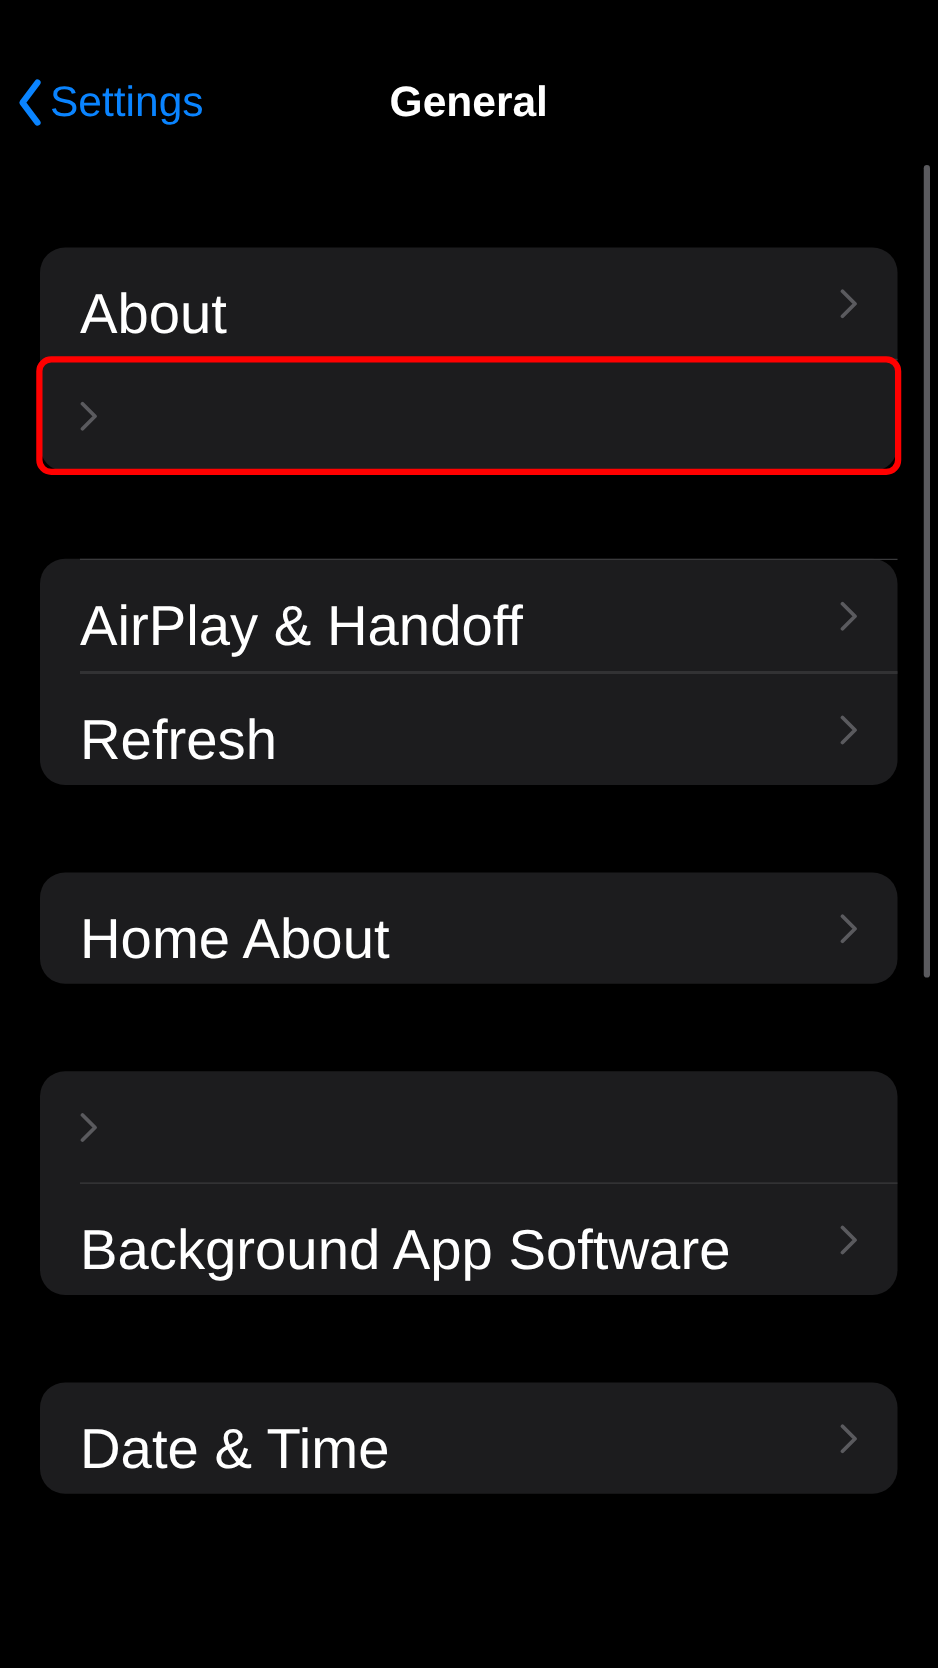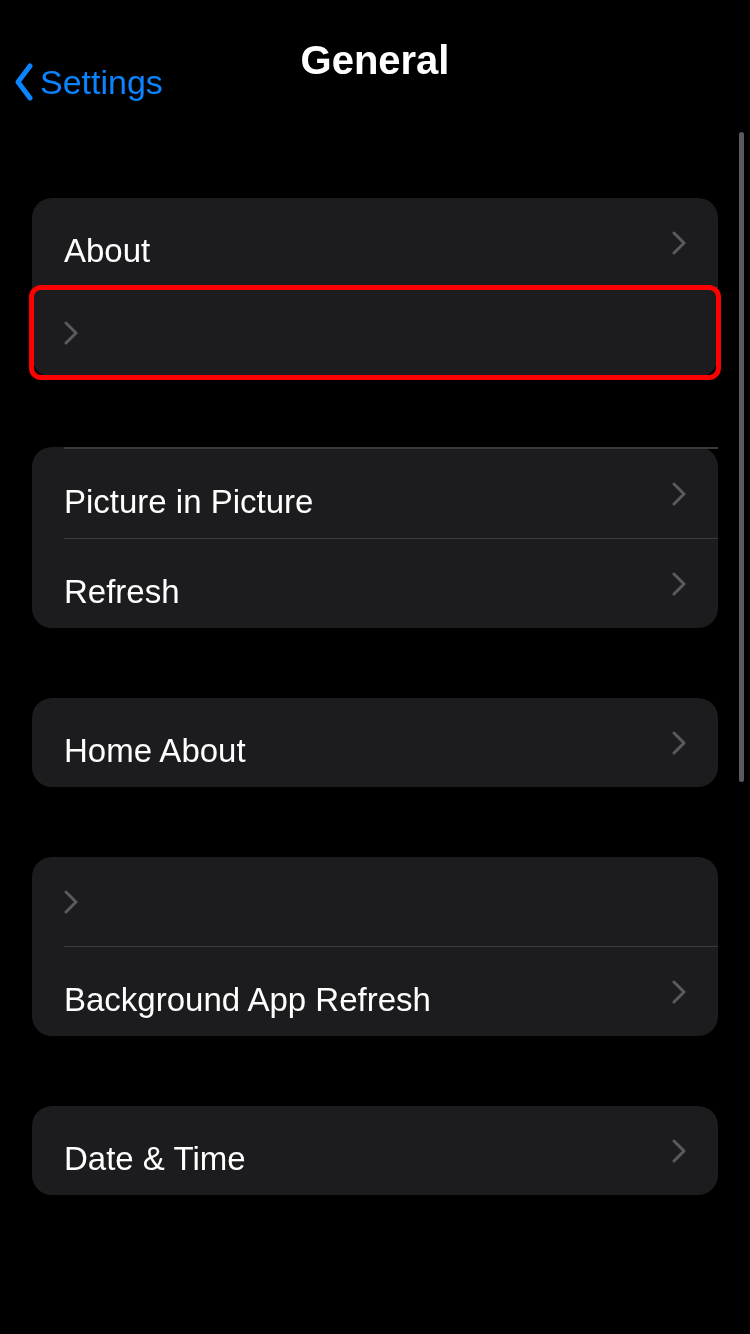--- a/index.html
+++ b/index.html
@@ -11,20 +11,21 @@
     body {
       width: 750px;
       height: 1334px;
       background: #000000;
       font-family: -apple-system, BlinkMacSystemFont, "Helvetica Neue", Helvetica, Arial, sans-serif;
       overflow: hidden;
       position: relative;
     }
     .nav-bar {
       display: flex;
+      align-items: center;
       height: 88px;
       padding: 0 12px;
       position: relative;
       margin-top: 38px;
     }
     .back-button {
       display: flex;
       align-items: center;
       color: #0a84ff;
       font-size: 34px;
@@ -34,21 +35,21 @@
     .back-chevron svg {
       width: 24px;
       height: 40px;
       display: block;
     }
     .nav-title {
       position: absolute;
       left: 50%;
       transform: translateX(-50%);
       color: #ffffff;
-      font-size: 40px;
+      font-size: 34px;
       font-weight: 600;
     }
     .content {
       padding: 0 32px;
       margin-top: 72px;
     }
     .group {
       background: #1c1c1e;
       border-radius: 20px;
       margin-bottom: 70px;
@@ -58,21 +59,21 @@
       display: flex;
       align-items: center;
       justify-content: space-between;
       height: 89px;
       padding: 0 32px;
       cursor: pointer;
       position: relative;
     }
     .row-label {
       color: #ffffff;
-      font-size: 33px;
+      font-size: 45px;
       font-weight: 400;
       margin-top: 16px;
     }
     .chevron svg {
       width: 14px;
       height: 24px;
       display: block;
     }
     .separator {
       height: 1px;
@@ -131,29 +132,29 @@
         <svg viewBox="0 0 14 24" fill="none">
             <path d="M2 2 L12 12 L2 22" stroke="#5a5a5e" stroke-width="3" stroke-linecap="round" stroke-linejoin="round"></path>
           </svg>
       </span>
       <div class="highlight"></div>
     </div>
   </div>
 
   <div class="group">
     <div class="separator"></div>
-    <div class="separator"></div>
-    <div class="row">
-      <span class="row-label">Picture in Picture</span>
-      <span class="chevron">
-        <svg viewBox="0 0 14 24" fill="none">
-            <path d="M2 2 L12 12 L2 22" stroke="#5a5a5e" stroke-width="3" stroke-linecap="round" stroke-linejoin="round"></path>
-          </svg>
-      </span>
-    </div>
+    <div class="row">
+      <span class="row-label">AirPlay &amp; Handoff</span>
+      <span class="chevron">
+        <svg viewBox="0 0 14 24" fill="none">
+            <path d="M2 2 L12 12 L2 22" stroke="#5a5a5e" stroke-width="3" stroke-linecap="round" stroke-linejoin="round"></path>
+          </svg>
+      </span>
+    </div>
+    <div class="separator"></div>
     <div class="separator"></div>
     <div class="row">
       <span class="row-label">Refresh</span>
       <span class="chevron">
         <svg viewBox="0 0 14 24" fill="none">
             <path d="M2 2 L12 12 L2 22" stroke="#5a5a5e" stroke-width="3" stroke-linecap="round" stroke-linejoin="round"></path>
           </svg>
       </span>
     </div>
   </div>
@@ -172,21 +173,21 @@
   <div class="group">
     <div class="row">
       <span class="chevron">
         <svg viewBox="0 0 14 24" fill="none">
             <path d="M2 2 L12 12 L2 22" stroke="#5a5a5e" stroke-width="3" stroke-linecap="round" stroke-linejoin="round"></path>
           </svg>
       </span>
     </div>
     <div class="separator"></div>
     <div class="row">
-      <span class="row-label">Background App Refresh</span>
+      <span class="row-label">Background App Software</span>
       <span class="chevron">
         <svg viewBox="0 0 14 24" fill="none">
             <path d="M2 2 L12 12 L2 22" stroke="#5a5a5e" stroke-width="3" stroke-linecap="round" stroke-linejoin="round"></path>
           </svg>
       </span>
     </div>
   </div>
 
   <div class="group">
     <div class="row">

